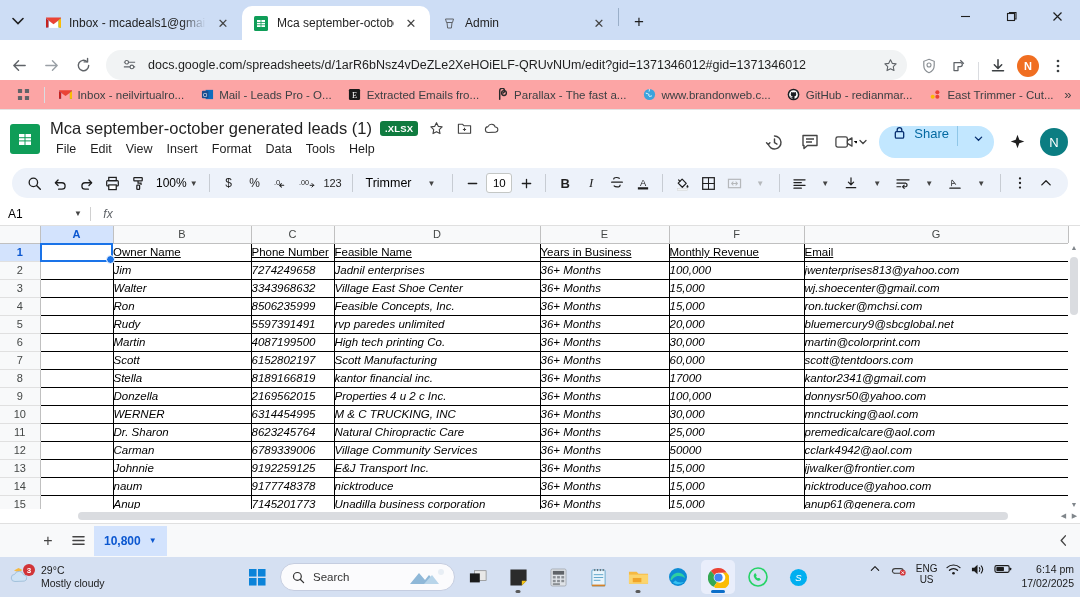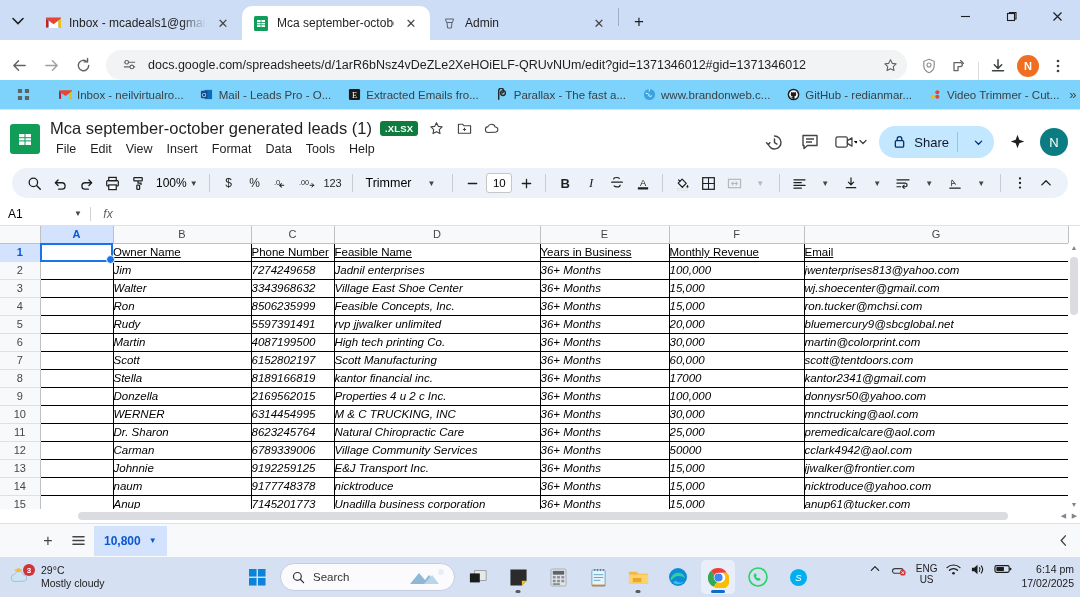--- a/index.html
+++ b/index.html
@@ -61,21 +61,21 @@
   }
   .omnibox .url { flex:1 1 auto; font-size:12.5px; color:#1f1f1f; white-space:nowrap; overflow:hidden; }
   .omnibox .oicon { width:22px;height:22px;display:flex;align-items:center;justify-content:center;color:#444;flex:0 0 22px;}
   .tb-icon { width:28px;height:28px;display:flex;align-items:center;justify-content:center;color:#444;border-radius:50%; flex:0 0 28px;}
   .avatar-n {
     width:22px;height:22px;border-radius:50%;background:#f06e21;color:#fff;
     display:flex;align-items:center;justify-content:center;font-size:11px;font-weight:bold;
   }
 
   .bookmarks {
-    height: 30px; background:#7dd3fc; display:flex; align-items:center; gap:4px; padding: 0 8px 0 10px;
+    height: 30px; background:#fca5a5; display:flex; align-items:center; gap:4px; padding: 0 8px 0 10px;
     border-bottom:1px solid #e3e3e3;
   }
   .bm { display:flex;align-items:center;gap:5px; padding: 2px 6px; border-radius:4px; font-size:11.5px; color:#3c4043; white-space:nowrap;}
   .bm .bmico { width:14px;height:14px;flex:0 0 14px;display:flex;align-items:center;justify-content:center;}
   .bm-sep { width:1px;height:16px;background:#dadce0;margin:0 4px;}
   .bm-more { margin-left:auto; width:22px;height:22px;display:flex;align-items:center;justify-content:center;color:#444;font-size:13px;}
 
   
   .sheets { background:#fff; }
   .sheets-head { display:flex; align-items:flex-start; padding: 8px 12px 4px 10px; height:56px;}
@@ -89,22 +89,22 @@
   .xlsx-badge {
     background:#0f7b3f; color:#fff; font-size:9.5px; font-weight:bold;
     padding: 2px 5px; border-radius:3px; letter-spacing:.2px;
   }
   .hicon { width:20px;height:20px;display:flex;align-items:center;justify-content:center;color:#444;}
   .menubar { display:flex; gap:2px; margin-top:2px; }
   .menu-item { font-size:12.5px; color:#1f1f1f; padding: 2px 6px; border-radius:4px;}
   .head-right { display:flex; align-items:center; gap:10px; margin-top:8px; }
   .head-right .hr-icon { width:26px;height:26px;display:flex;align-items:center;justify-content:center;color:#444;}
   .share-btn {
-    display:flex;align-items:center; height:32px; background:#c2e7ff; border-radius:16px;
-    color:#0f172a; font-size:13px; padding: 0 4px 0 14px; gap:8px;
+    display:flex;height:32px; background:#c2e7ff; border-radius:16px;
+    color:#0369a1; font-size:13px; padding: 0 4px 0 14px; gap:8px;
   }
   .share-btn .divider { width:1px; height:20px; background:#8fc7e8; }
   .share-btn .caret { width:24px;height:24px;display:flex;align-items:center;justify-content:center;}
   .avatar-teal {
     width:28px;height:28px;border-radius:50%;background:#0b7d82;color:#fff;
     display:flex;align-items:center;justify-content:center;font-size:13px;
   }
 
   .toolbar {
     margin: 2px 12px 4px 12px; height:30px; background:#edf2fa; border-radius:18px;
@@ -422,21 +422,21 @@
     <span>GitHub - redianmar...</span>
   </div>
   <div class="bm">
     <span class="bmico">
       <svg width="13" height="13" viewBox="0 0 14 14">
           <circle cx="4" cy="9.5" r="2.2" fill="#fbbc04"></circle>
           <circle cx="9" cy="9.5" r="2.2" fill="#ea4335"></circle>
           <circle cx="9" cy="4.5" r="2.2" fill="#ea4335"></circle>
         </svg>
     </span>
-    <span>Video Trimmer - Cut...</span>
+    <span>East Trimmer - Cut...</span>
   </div>
   <div class="bm-more">»</div>
 </div>
 
 <div class="sheets">
 
   <div class="sheets-head">
     <div class="doc-logo">
       <svg width="18" height="19" viewBox="0 0 18 19">
           <rect x="3" y="4" width="12" height="11" fill="#fff"></rect>
@@ -759,21 +759,21 @@
             <td class="cell">Feasible Concepts, Inc.</td>
             <td class="cell">36+ Months</td>
             <td class="cell">15,000</td>
             <td class="cell">ron.tucker@mchsi.com</td>
           </tr>
           <tr>
             <td class="rowhead">5</td>
             <td class="cell blank-left"></td>
             <td class="cell">Rudy</td>
             <td class="cell">5597391491</td>
-            <td class="cell">rvp jjwalker unlimited</td>
+            <td class="cell">rvp paredes unlimited</td>
             <td class="cell">36+ Months</td>
             <td class="cell">20,000</td>
             <td class="cell">bluemercury9@sbcglobal.net</td>
           </tr>
           <tr>
             <td class="rowhead">6</td>
             <td class="cell blank-left"></td>
             <td class="cell">Martin</td>
             <td class="cell">4087199500</td>
             <td class="cell">High tech printing Co.</td>
@@ -862,21 +862,21 @@
             <td class="cell">nicktroduce@yahoo.com</td>
           </tr>
           <tr>
             <td class="rowhead">15</td>
             <td class="cell blank-left"></td>
             <td class="cell">Anup</td>
             <td class="cell">7145201773</td>
             <td class="cell">Unadilla business corporation</td>
             <td class="cell">36+ Months</td>
             <td class="cell">15,000</td>
-            <td class="cell">anup61@tucker.com</td>
+            <td class="cell">anup61@genera.com</td>
           </tr>
         </tbody>
     </table>
     <div class="selbox"></div>
     <div class="vscroll">
       <div class="arr" style="top:1px">▲</div>
       <div class="thumb" style="top:14px"></div>
       <div class="arr" style="bottom:1px">▼</div>
     </div>
   </div>

